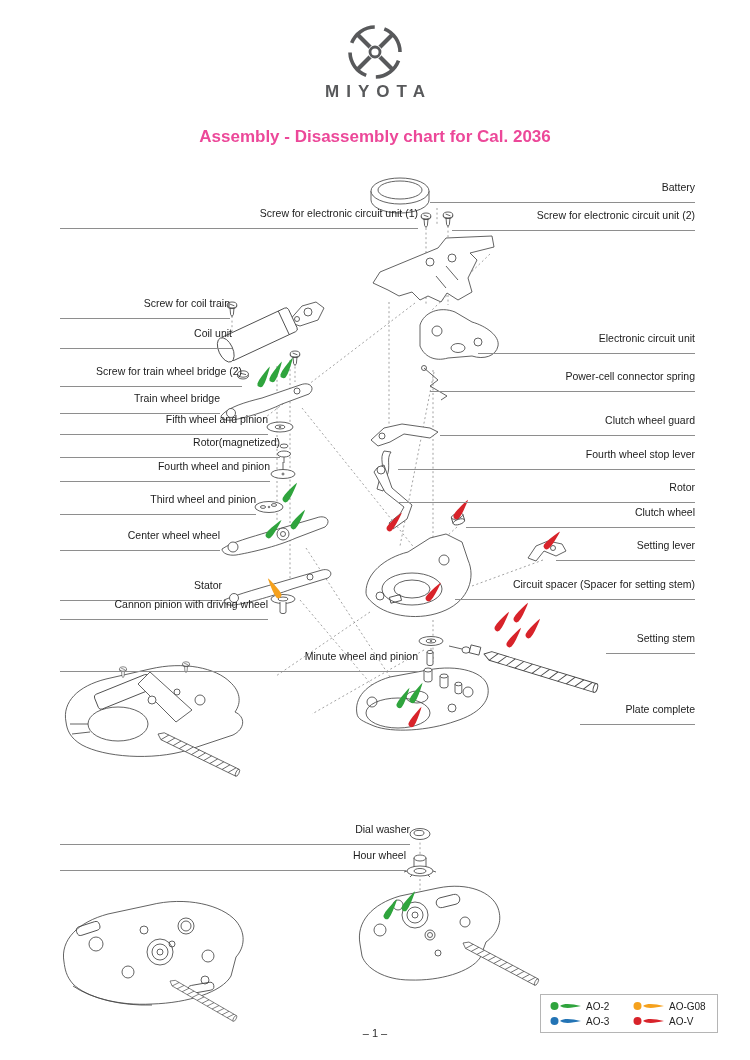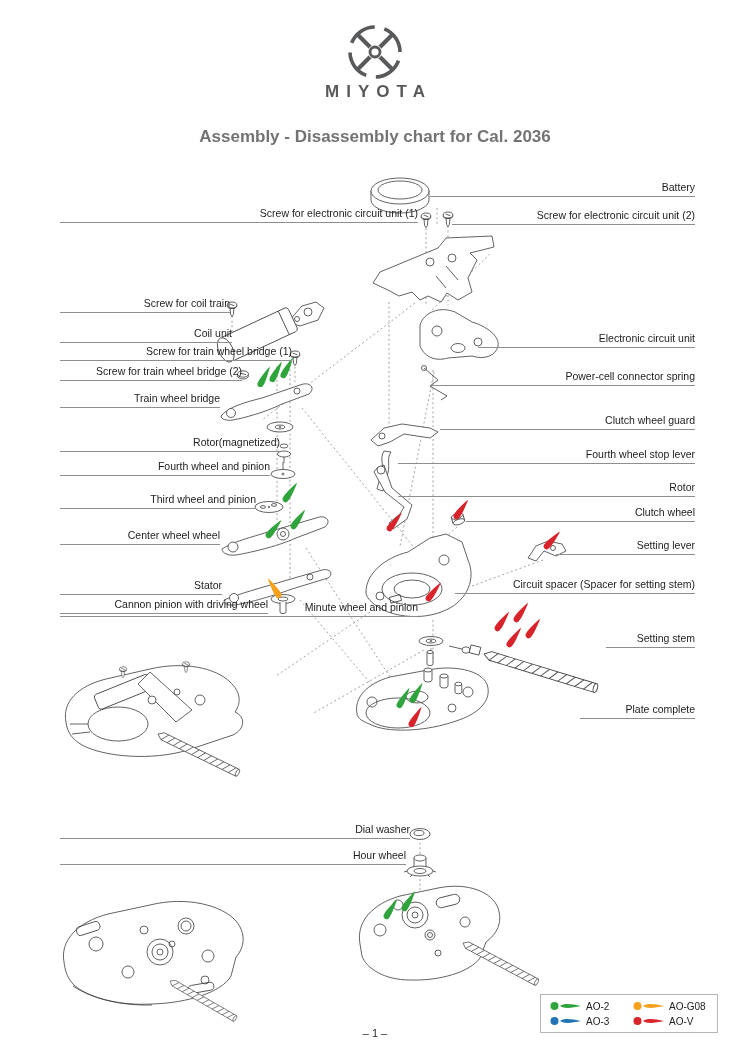--- a/index.html
+++ b/index.html
@@ -2,23 +2,23 @@
 <html><head>
 <meta charset="utf-8">
 <style>
   html,body{margin:0;padding:0;background:#fff;}
   .page{position:relative;width:750px;height:1060px;background:#fff;overflow:hidden;
         font-family:"Liberation Sans",sans-serif;}
   .logo-svg{position:absolute;left:320px;top:22px;}
   .brand{position:absolute;top:82px;left:0;width:100%;text-align:center;
          font-size:17px;font-weight:bold;letter-spacing:7px;text-indent:7px;color:#58595b;}
   .title{position:absolute;top:127px;left:0;width:100%;text-align:center;
-         font-size:17px;font-weight:bold;color:#737373;}
+         font-size:17px;font-weight:bold;color:#ec4899;}
   .lbl{position:absolute;font-size:10.5px;color:#1c1c1c;line-height:13px;
-       border-bottom:1px solid #8e8e8e;padding-bottom:2px;white-space:nowrap;z-index:3;}
+       border-bottom:1px solid #8e8e8e;padding-bottom:8px;white-space:nowrap;z-index:3;}
   .lbl.left{left:60px;text-align:right;}
   .lbl.right{right:55px;text-align:right;}
   svg.art{position:absolute;left:0;top:0;z-index:1;}
   .legend{position:absolute;left:540px;top:994px;width:178px;box-sizing:border-box;
           border:1px solid #b5b5b5;background:#fff;display:grid;
           grid-template-columns:1fr 1fr;gap:3px 8px;padding:5px 9px;z-index:3;}
   .legend-item{display:flex;align-items:center;gap:3px;font-size:10px;color:#222;}
   .pageno{position:absolute;top:1027px;left:0;width:100%;text-align:center;
           font-size:11px;color:#2a2a2a;z-index:3;}
 </style>
@@ -314,30 +314,30 @@
       <use href="#drop" transform="translate(412,701) rotate(-60)" fill="#2fa43d"></use>
       <use href="#drop" transform="translate(411,725) rotate(-60)" fill="#d8232a"></use>
       <use href="#drop" transform="translate(386,917) rotate(-58)" fill="#2fa43d"></use>
       <use href="#drop" transform="translate(404,909) rotate(-58)" fill="#2fa43d"></use>
     </g>
   </svg>
 
   <div class="lbl left" style="top:207px;width:358px"><span>Screw for electronic circuit unit (1)</span></div>
   <div class="lbl left" style="top:297px;width:170px"><span>Screw for coil train</span></div>
   <div class="lbl left" style="top:327px;width:172px"><span>Coil unit</span></div>
-  <div class="lbl left" style="top:345px;width:232px"><span>Screw for train wheel bridge (1)</span></div>
   <div class="lbl left" style="top:365px;width:182px"><span>Screw for train wheel bridge (2)</span></div>
   <div class="lbl left" style="top:392px;width:160px"><span>Train wheel bridge</span></div>
+  <div class="lbl left" style="top:413px;width:208px"><span>Fifth wheel and pinion</span></div>
   <div class="lbl left" style="top:460px;width:210px"><span>Fourth wheel and pinion</span></div>
   <div class="lbl left" style="top:436px;width:220px"><span>Rotor(magnetized)</span></div>
   <div class="lbl left" style="top:493px;width:196px"><span>Third wheel and pinion</span></div>
   <div class="lbl left" style="top:529px;width:160px"><span>Center wheel wheel</span></div>
   <div class="lbl left" style="top:579px;width:162px"><span>Stator</span></div>
   <div class="lbl left" style="top:598px;width:208px"><span>Cannon pinion with driving wheel</span></div>
-  <div class="lbl left" style="top:601px;width:358px"><span>Minute wheel and pinion</span></div>
+  <div class="lbl left" style="top:650px;width:358px"><span>Minute wheel and pinion</span></div>
   <div class="lbl left" style="top:823px;width:350px"><span>Dial washer</span></div>
   <div class="lbl left" style="top:849px;width:346px"><span>Hour wheel</span></div>
 
   <div class="lbl right" style="top:181px;width:265px"><span>Battery</span></div>
   <div class="lbl right" style="top:209px;width:243px"><span>Screw for electronic circuit unit (2)</span></div>
   <div class="lbl right" style="top:332px;width:217px"><span>Electronic circuit unit</span></div>
   <div class="lbl right" style="top:370px;width:265px"><span>Power-cell connector spring</span></div>
   <div class="lbl right" style="top:414px;width:255px"><span>Clutch wheel guard</span></div>
   <div class="lbl right" style="top:448px;width:297px"><span>Fourth wheel stop lever</span></div>
   <div class="lbl right" style="top:481px;width:297px"><span>Rotor</span></div>

